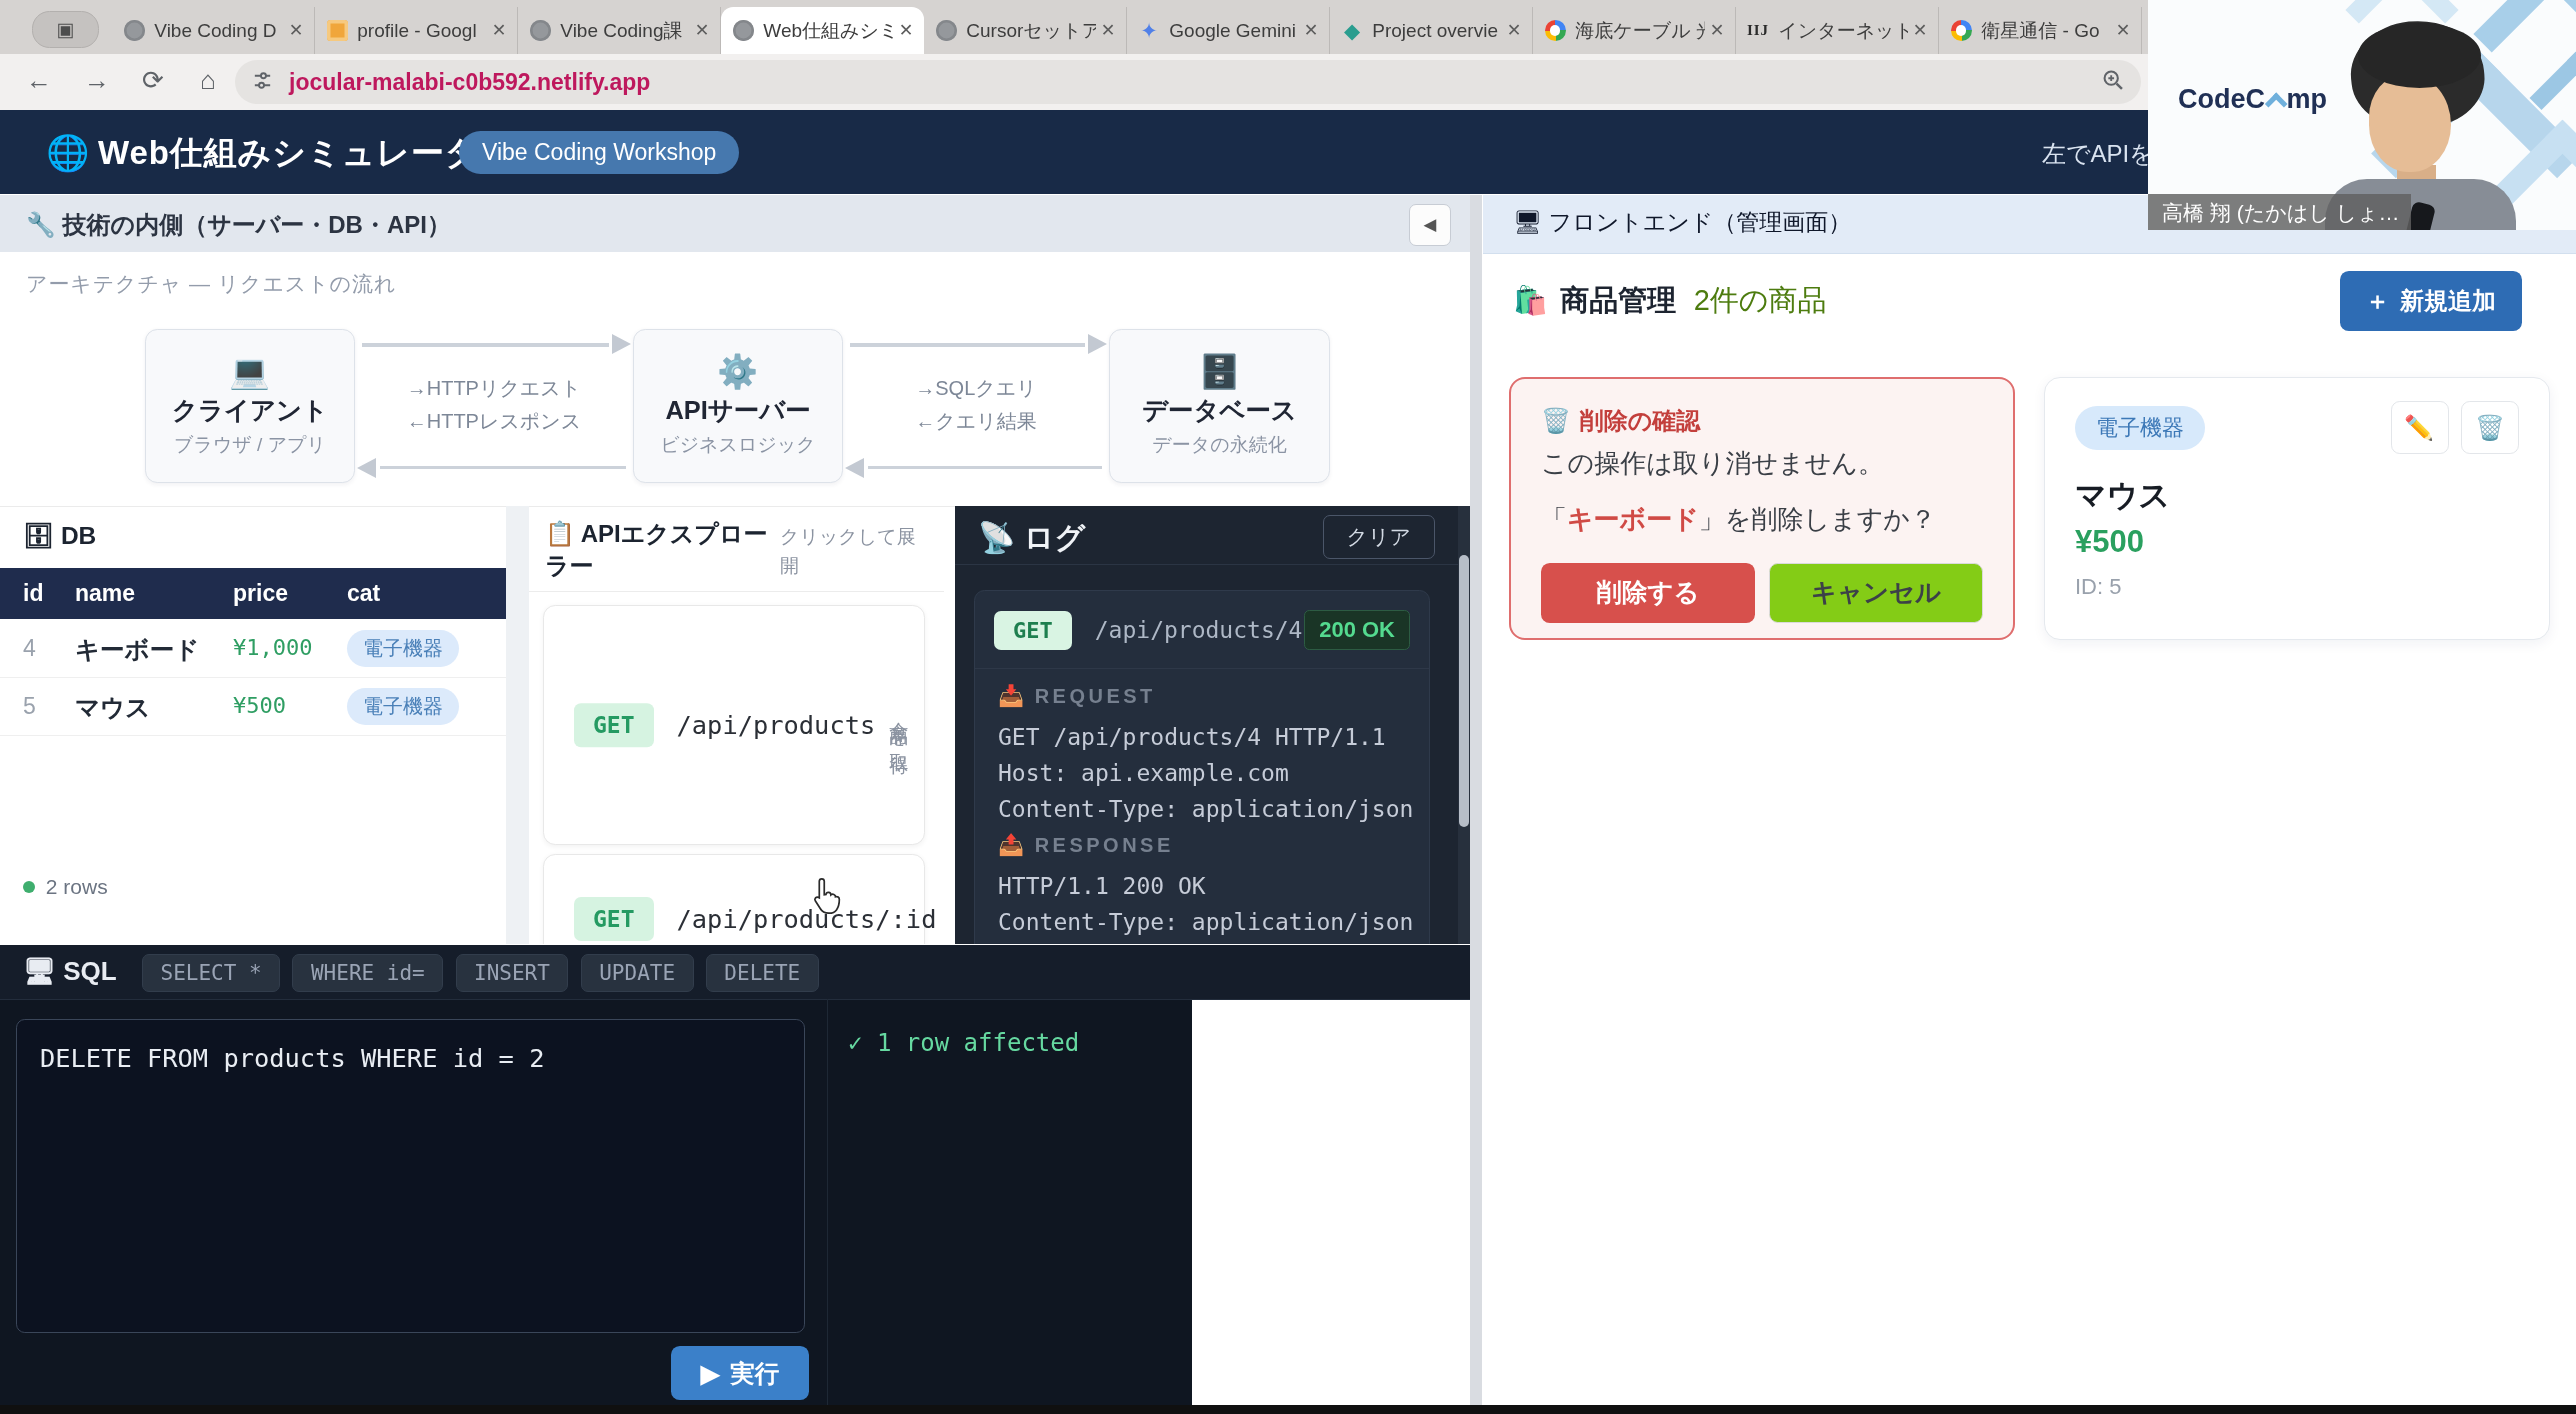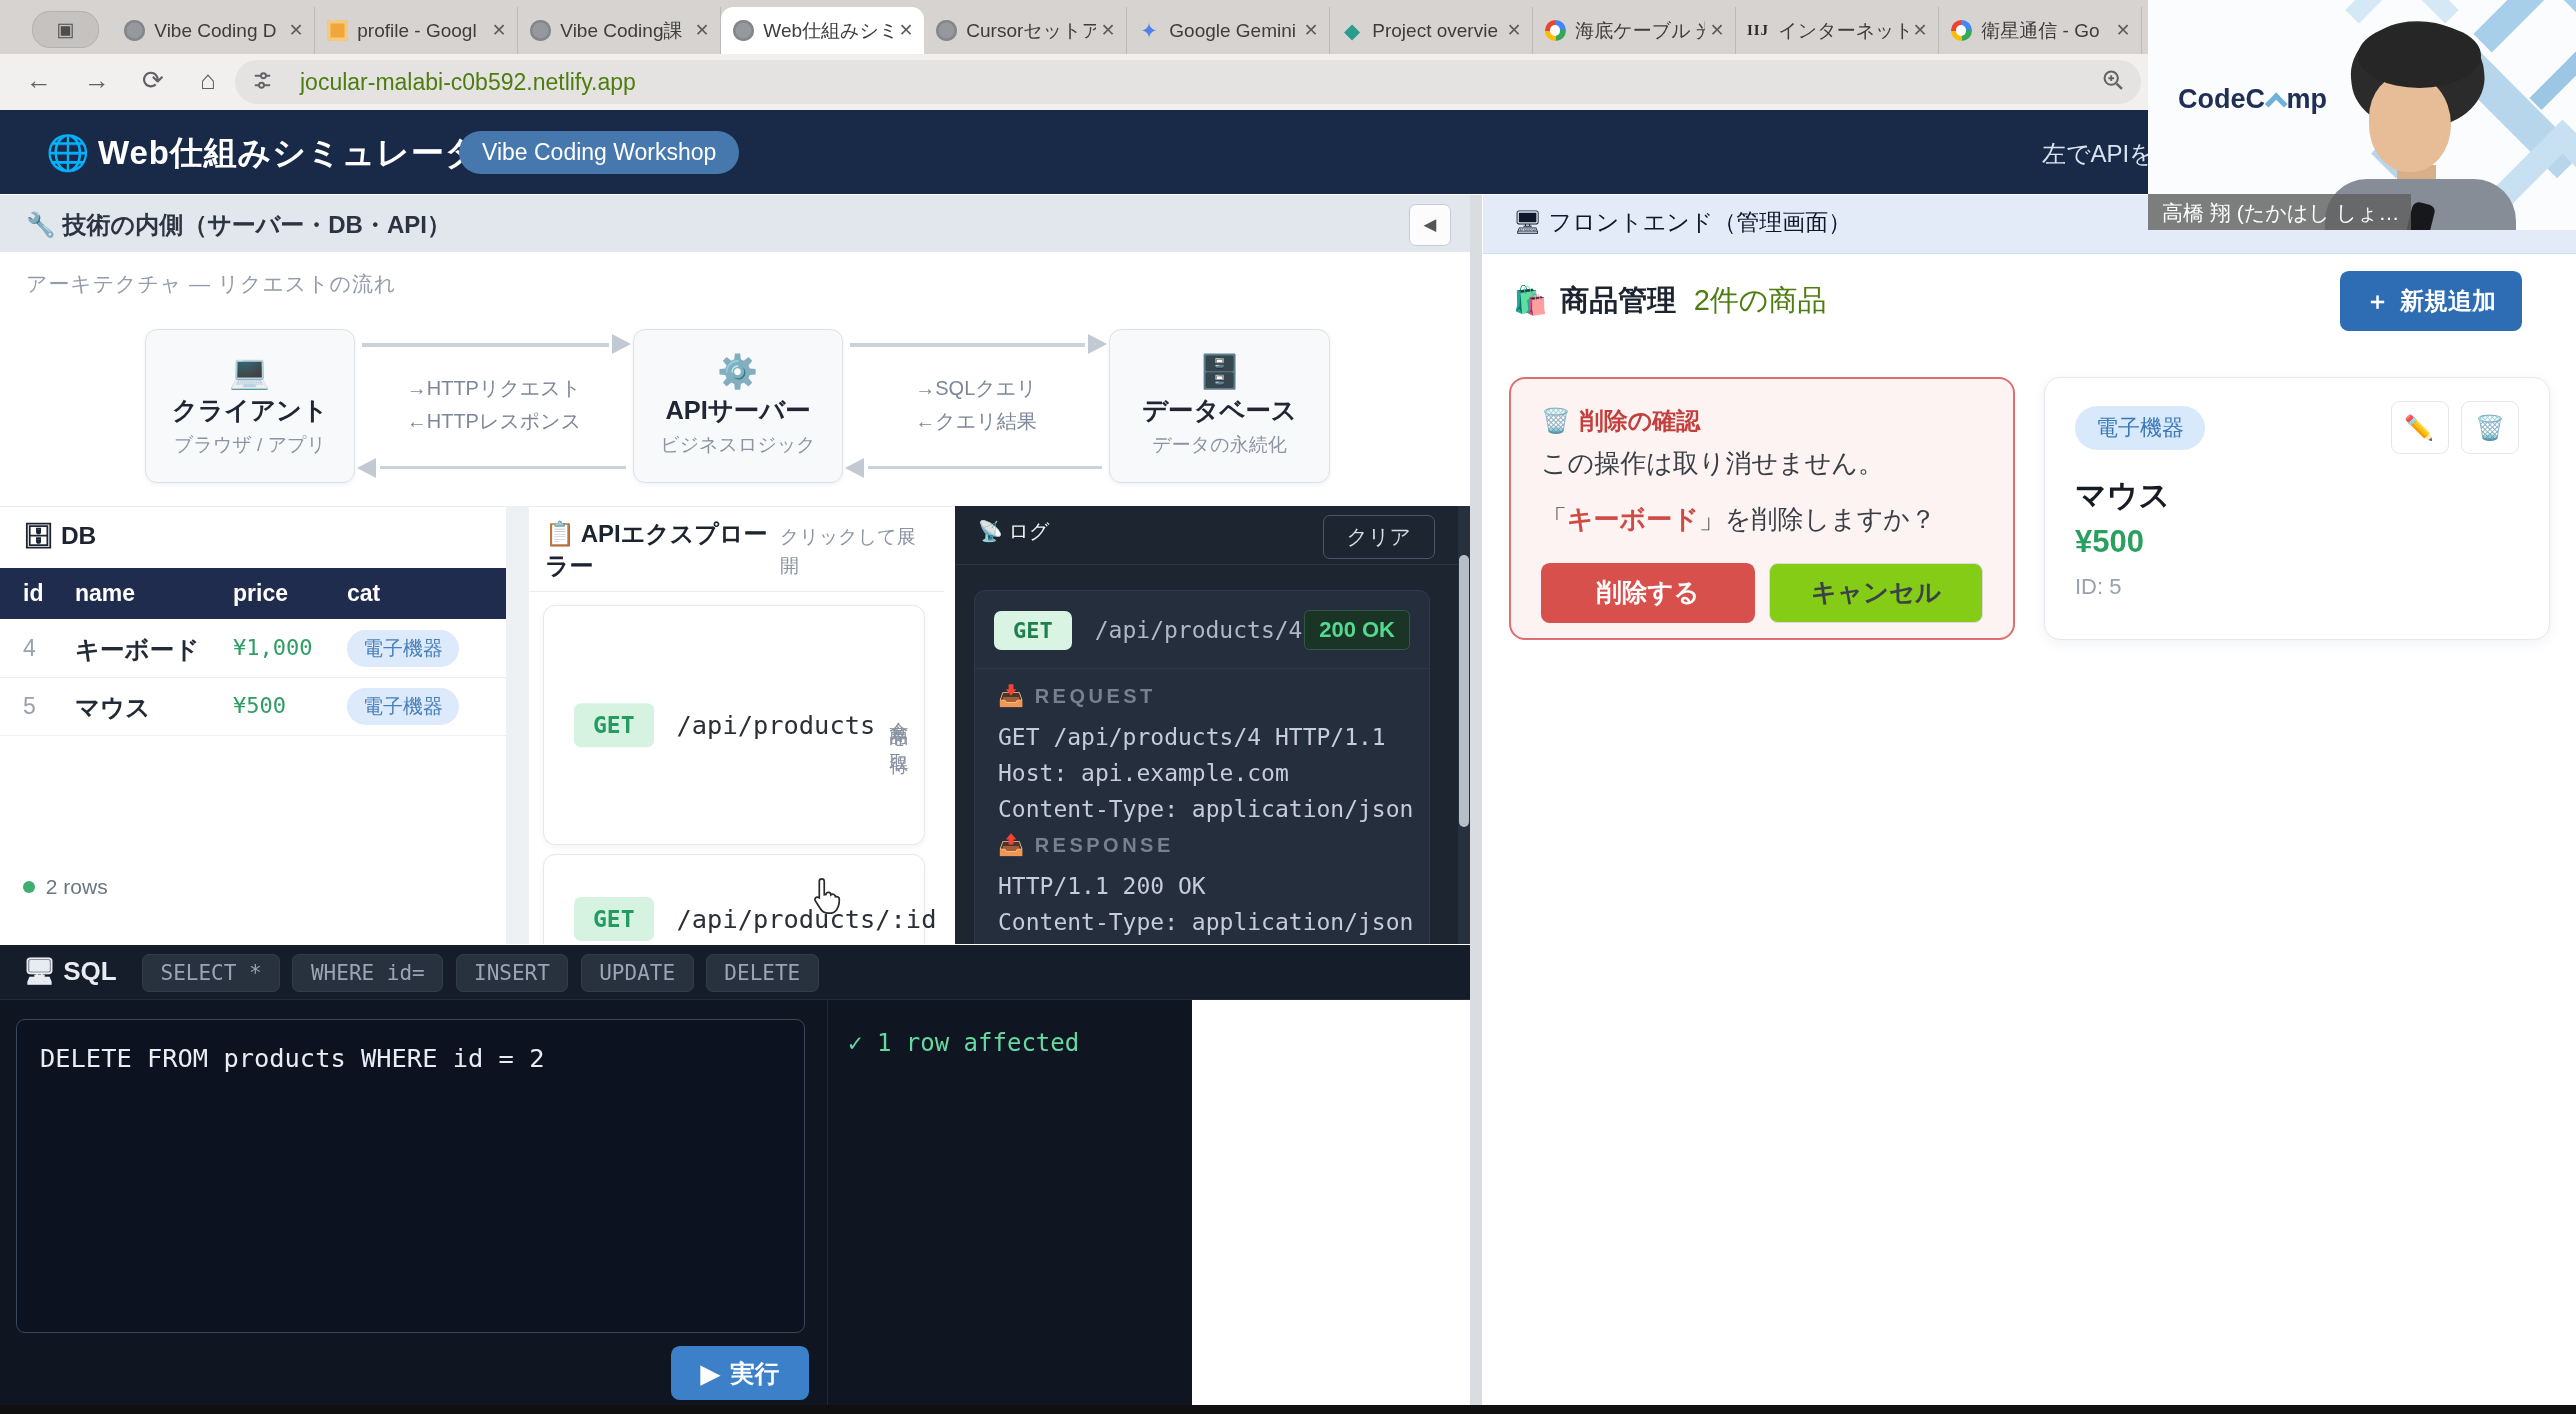--- a/index.html
+++ b/index.html
@@ -25,21 +25,21 @@
   .fav-teal{color:#2a9d8f;font-size:21px;}
   .fav-google{width:21px;height:21px;border-radius:50%;position:relative;
     background:conic-gradient(#4285f4 0 90deg,#34a853 90deg 180deg,#fbbc05 180deg 270deg,#ea4335 270deg 360deg);}
   .fav-google::after{content:"";position:absolute;left:5.3px;top:5.3px;width:10.5px;height:10.5px;border-radius:50%;background:#fff;}
   .fav-iij{font-family:"Liberation Serif",serif;font-weight:bold;font-size:15px;color:#2b2b2b;letter-spacing:0.9px;}
 
   #toolbar{left:0;top:54px;width:2576px;height:56px;background:#f2f0ef;border-bottom:0.9px solid #d7d5d3;}
   .navico{position:absolute;top:10.5px;font-size:26px;color:#5f6368;}
   #urlbar{left:235px;top:6.1px;width:1906px;height:44px;background:#e5e3e1;border-radius:22px;
           display:flex;align-items:center;padding:0 16px;box-sizing:border-box;}
-  #urltext{font-size:23px;color:#4d7c0f;margin-left:26px;flex:1;}
+  #urltext{font-size:23px;color:#be185d;margin-left:15px;flex:1;font-weight:bold;}
 
   
   #appheader{left:0;top:110px;width:2576px;height:84px;background:#182a47;}
   #apptitle{position:absolute;left:98px;top:21px;font-size:33px;font-weight:bold;color:#fff;letter-spacing:0.9px;}
   #appglobe{position:absolute;left:46px;top:23px;font-size:35px;}
   #appbadge{position:absolute;left:459px;top:21px;background:#4678ae;color:#fff;font-size:23px;
             padding:8px 23px;border-radius:875px;}
   #headnote{position:absolute;left:2042px;top:28px;font-size:24px;color:#d9e3f0;white-space:nowrap;}
 
   
@@ -99,21 +99,21 @@
   #apicard1 .apirow{top:50%;transform:translateY(-50%);}
   #apicard2 .apirow{top:42px;}
   .getbadge{background:#d6f3e1;color:#259a62;font-weight:bold;font-size:23px;padding:8.8px 19px;border-radius:7px;}
   .apipath{font-size:25.4px;color:#2b2f36;margin-left:23px;}
   #apinote{position:absolute;right:12.3px;top:50%;transform:translateY(-50%);writing-mode:vertical-rl;
            font-size:19px;color:#8b93a1;letter-spacing:2.6px;}
 
   
   #logpanel{position:absolute;left:955px;top:254px;width:515px;height:438px;background:#1d2531;overflow:hidden;}
   #loghead{position:absolute;left:0;top:0;width:515px;height:58px;border-bottom:0.9px solid #2b3544;}
-  #logtitle{position:absolute;left:23px;top:12.3px;font-size:20px;font-weight:normal;color:#f0f3f7;}
+  #logtitle{position:absolute;left:23px;top:12.3px;font-size:30px;font-weight:bold;color:#f0f3f7;}
   #clearbtn{position:absolute;right:35px;top:8.8px;padding:7px 23px;border:1.8px solid #4b5669;border-radius:7px;
             color:#d3dae4;font-size:21px;}
   #logentry{position:absolute;left:19px;top:84px;width:456px;height:526px;background:#242e3d;
             border:0.9px solid #2f3a4b;border-radius:10.5px;box-sizing:border-box;}
   #logrow1{position:absolute;left:19px;right:19px;top:16px;height:46px;display:flex;align-items:center;}
   .logget{background:#d9f4e3;color:#1e7f4f;font-weight:bold;font-size:22px;padding:7px 19px;border-radius:7px;}
   #logpath{font-size:23px;color:#aeb8c6;margin-left:23px;}
   #logstatus{margin-left:auto;background:#1a3526;border:0.9px solid #2d5c43;color:#54da8f;font-weight:bold;
              font-size:22px;padding:6.1px 14px;border-radius:5.3px;}
   #logsep1{position:absolute;left:0;right:0;top:77px;border-top:0.9px solid #2e3848;}

